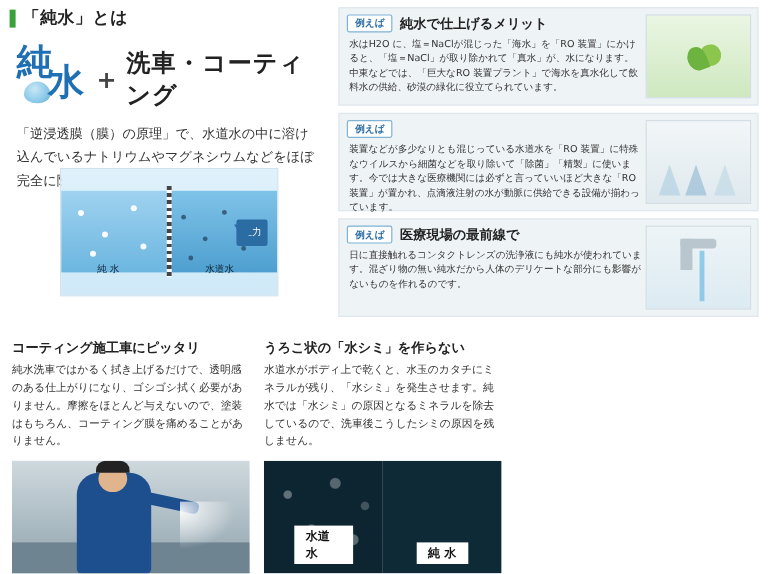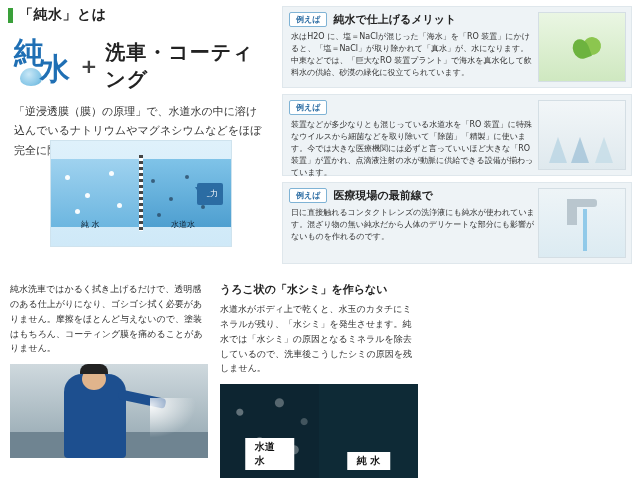--- a/index.html
+++ b/index.html
@@ -308,20 +308,21 @@
         <span class="water"></span>
       </div>
     </div>
   </div>
 
 
   <div class="cols">
 
 
     <div class="col">
+      <h3>コーティング施工車にピッタリ</h3>
       <p>純水洗車ではかるく拭き上げるだけで、透明感のある仕上がりになり、ゴシゴシ拭く必要がありません。摩擦をほとんど与えないので、塗装はもちろん、コーティング膜を痛めることがありません。</p>
       <div class="pic pic-wash">
         <div class="car"></div>
         <div class="person"></div>
         <div class="head"></div>
         <div class="cap"></div>
         <div class="arm"></div>
         <div class="spray"></div>
       </div>
     </div>

